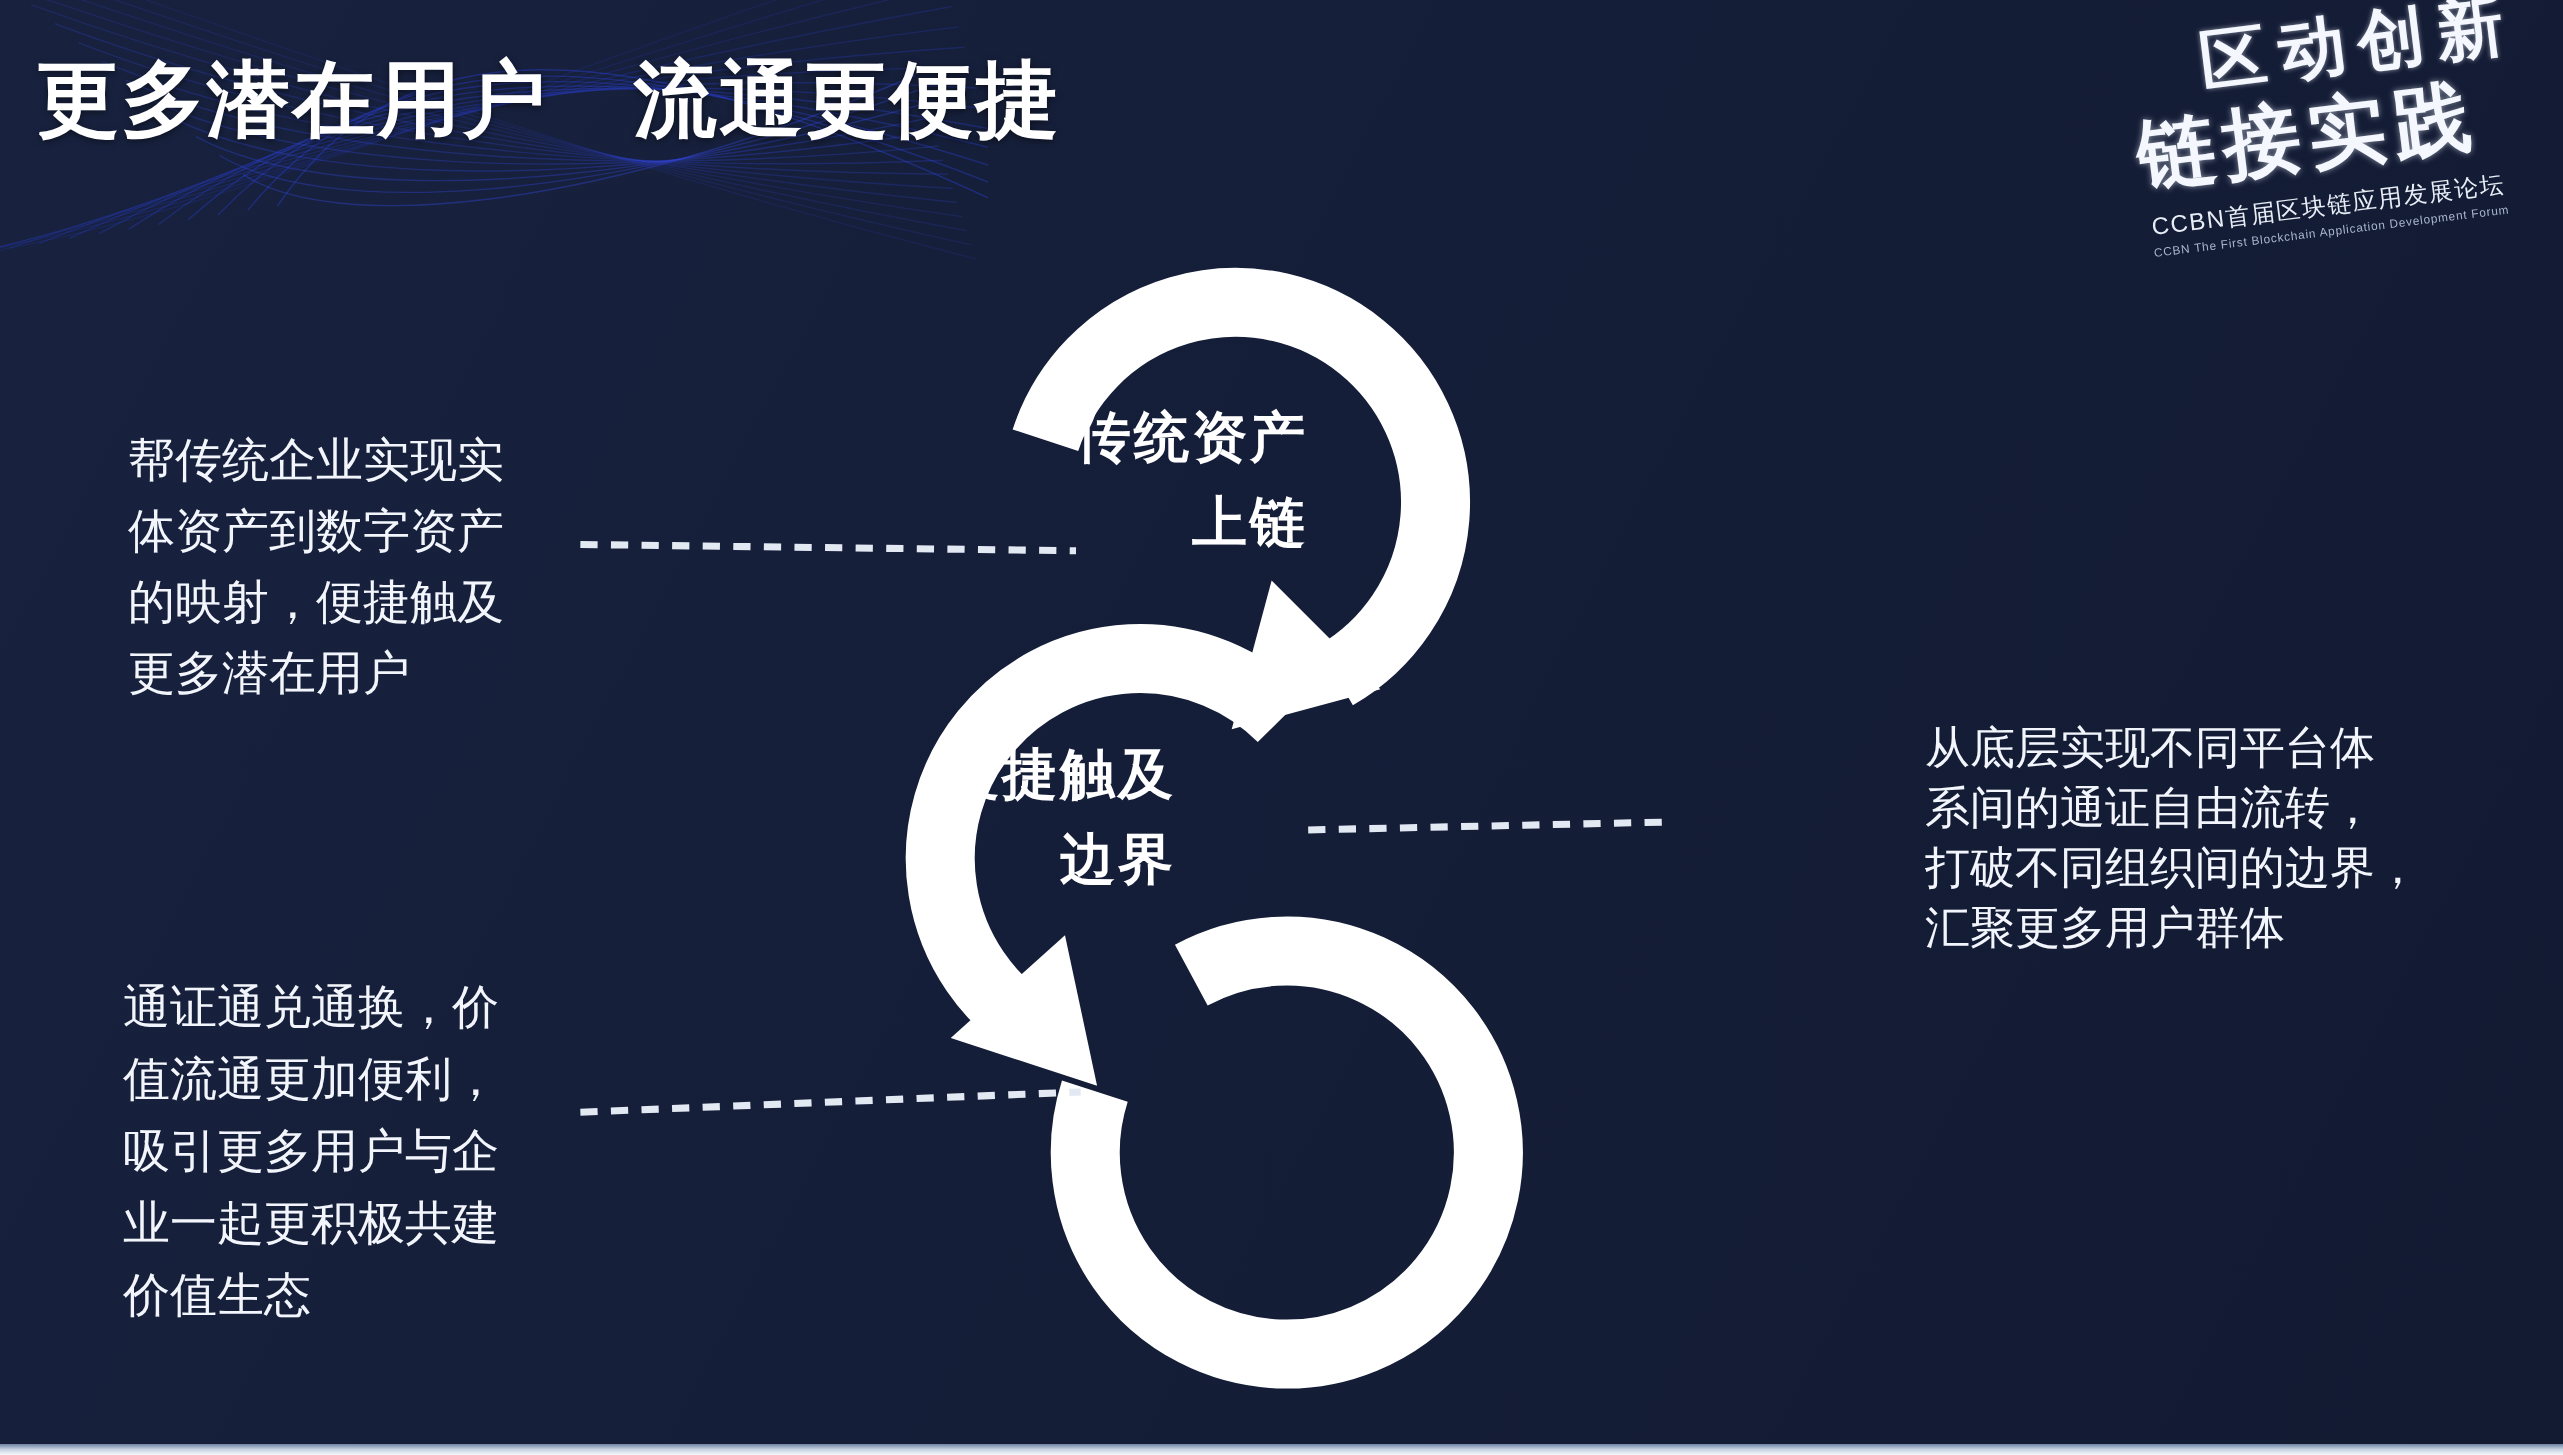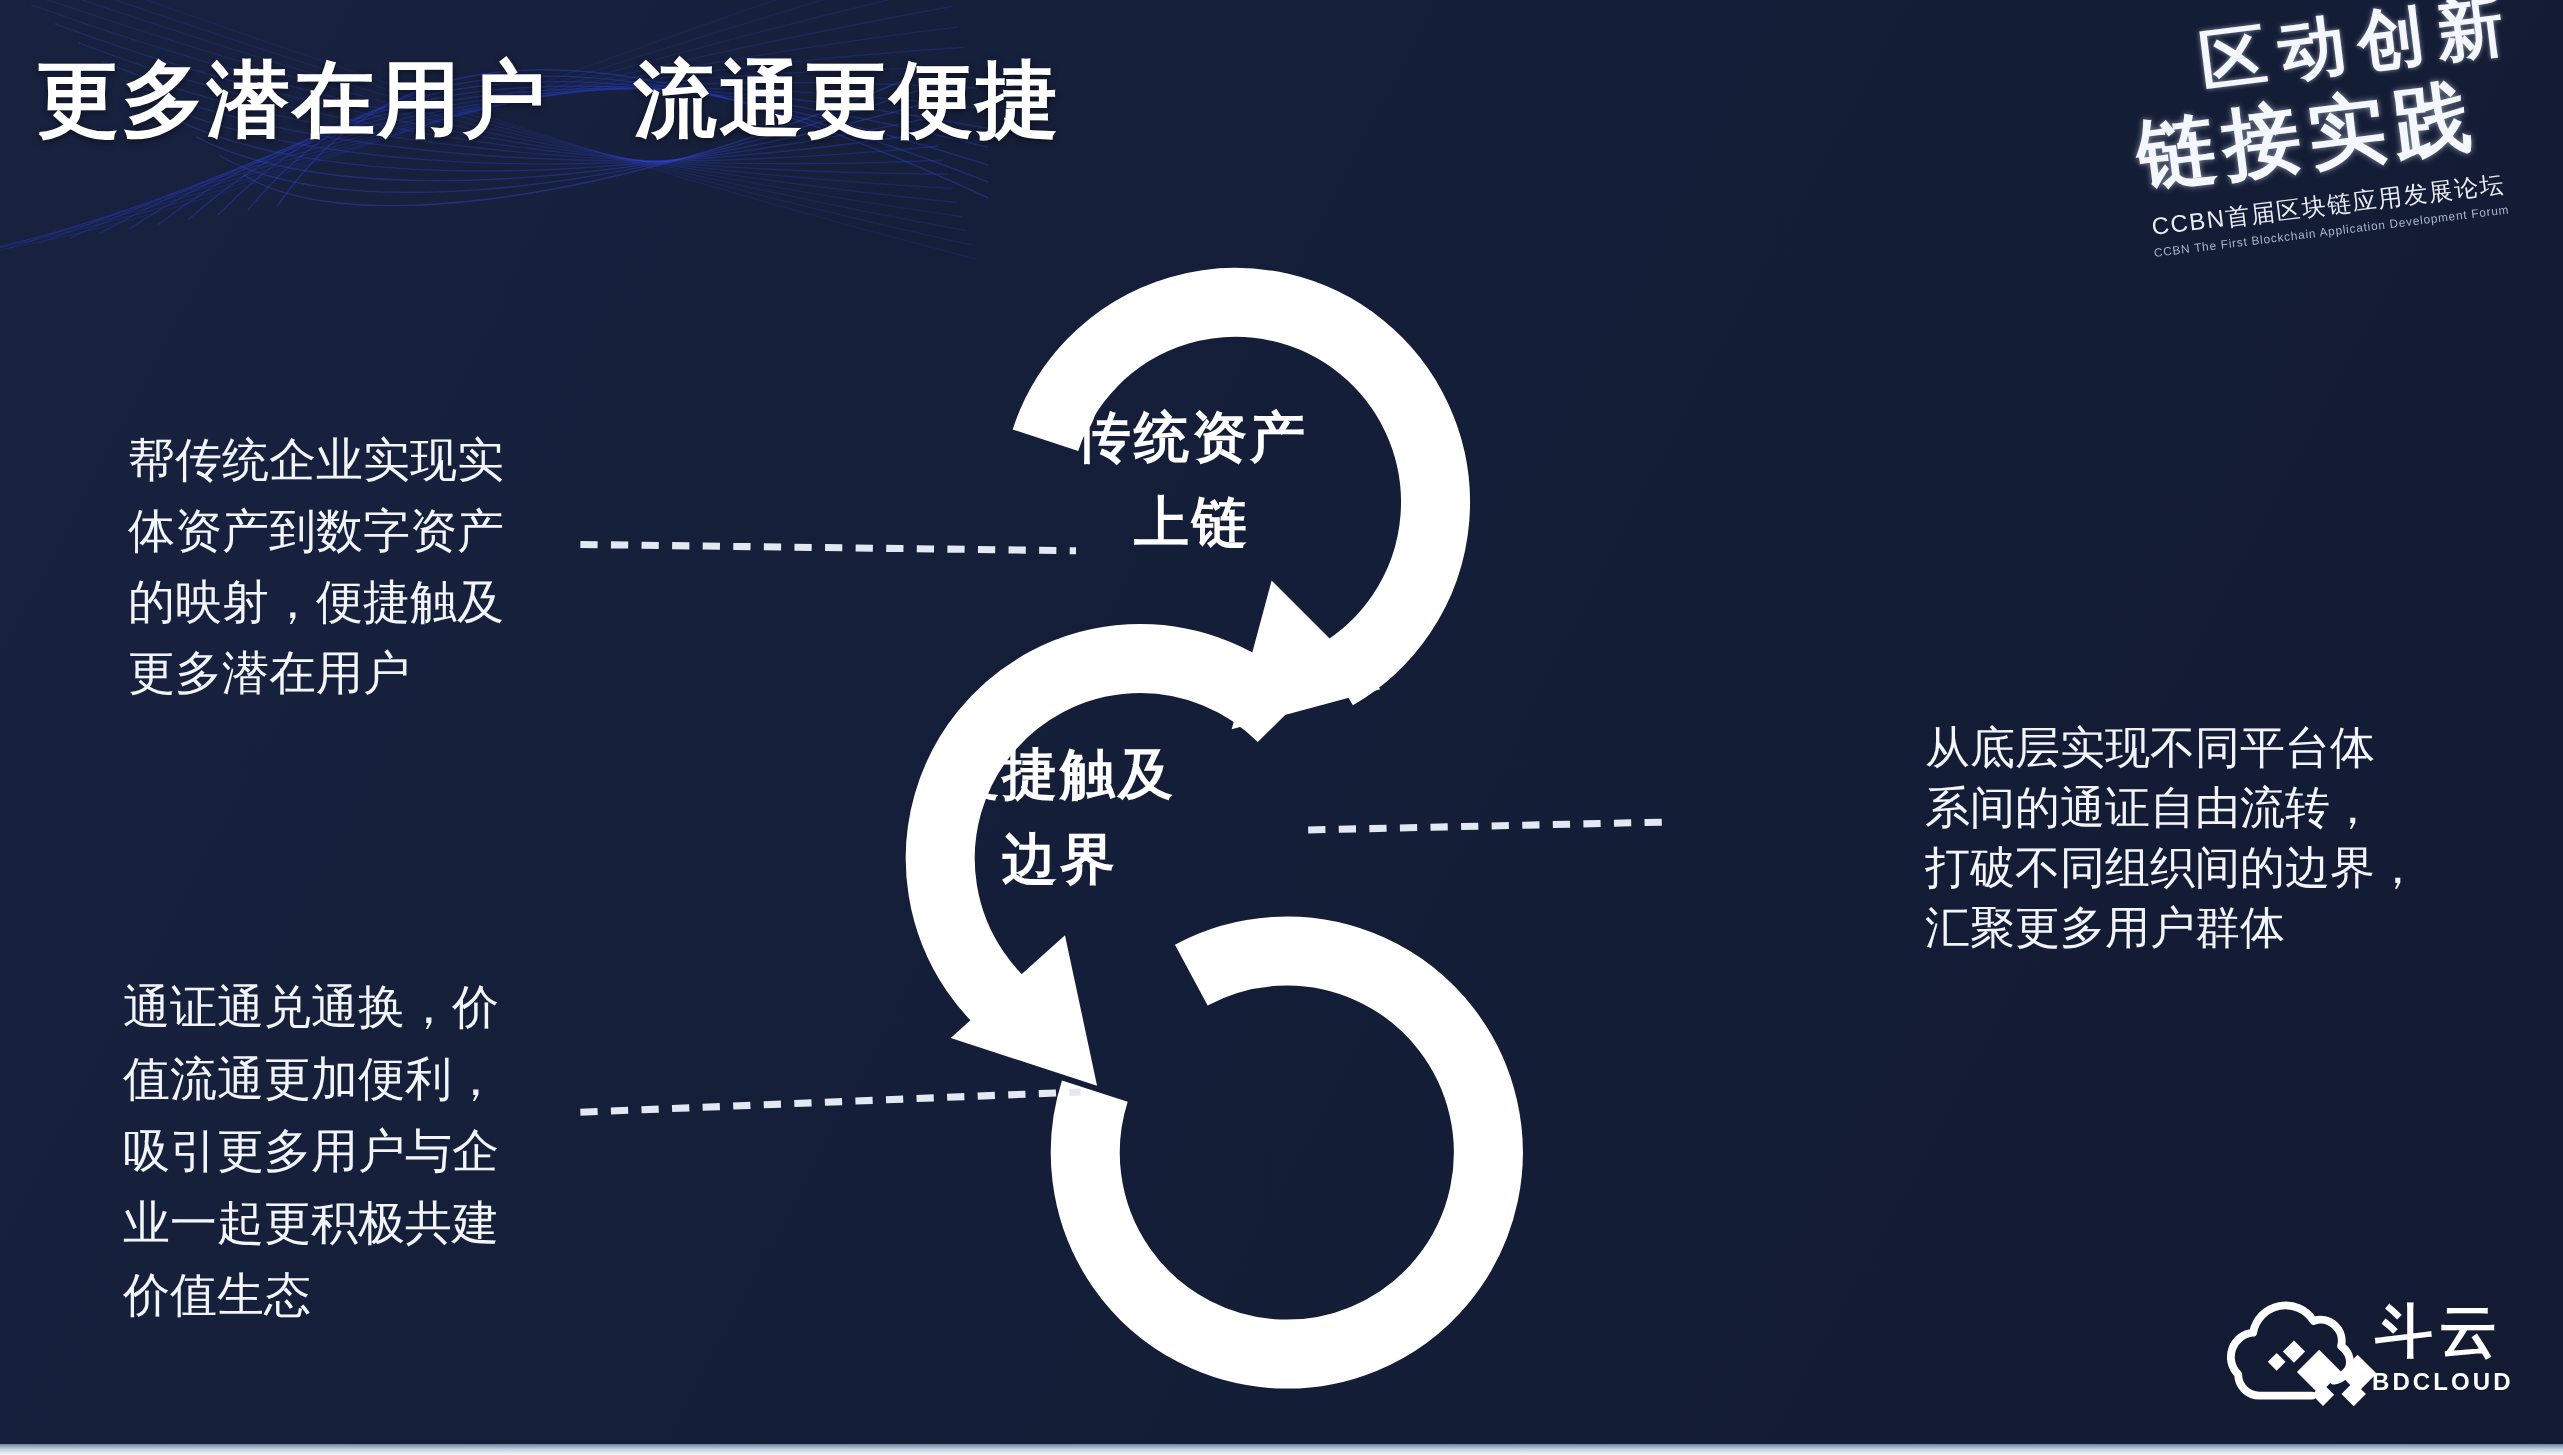--- a/index.html
+++ b/index.html
@@ -19,21 +19,21 @@
             text-shadow:0 0 6.3px rgba(240,245,255,.55);white-space:nowrap;}
   .stamp-cap{font-size:24px;letter-spacing:1.6px;margin-top:1.6px;color:#e8edf6;white-space:nowrap;}
   .stamp-cap-en{font-size:11.8px;letter-spacing:0.8px;margin-top:3.1px;color:#aab6cd;white-space:nowrap;}
   
   .diagram{position:absolute;left:0;top:0;width:2563px;height:1456px;}
   .ring{fill:none;stroke:#ffffff;stroke-width:88px;}
   .arrowhead{fill:#ffffff;}
   .connector{stroke:#e3e9f2;stroke-width:9px;stroke-dasharray:22 17;fill:none;}
   
   .ring-label{position:absolute;transform:translate(-50%,-50%);color:#ffffff;font-weight:bold;
-              font-size:55px;line-height:85px;text-align:center;white-space:pre-line;letter-spacing:3.1px;}
+              font-size:55px;line-height:85px;text-align:right;white-space:pre-line;letter-spacing:3.1px;}
   
   .note{position:absolute;color:#f2f5fb;white-space:pre-line;}
   .note-left-top{left:128px;top:424px;font-size:47px;line-height:71px;width:439px;}
   .note-left-bottom{left:123px;top:971px;font-size:47px;line-height:72px;width:439px;}
   .note-right{left:1881px;top:718px;font-size:45px;line-height:60px;width:565px;margin-left:44px;}
   
   .logo{position:absolute;left:2224px;top:1291px;width:298px;height:133px;}
   .logo-cloud{position:absolute;left:0;top:0;}
   .logo-cn{position:absolute;left:151px;top:1.6px;font-size:58px;font-weight:bold;color:#ffffff;letter-spacing:6.3px;white-space:nowrap;}
   .logo-en{position:absolute;left:148px;top:77px;font-size:24px;font-weight:bold;color:#ffffff;letter-spacing:3.1px;white-space:nowrap;}
@@ -113,31 +113,16 @@
 价值生态</div>
   <div class="note note-left-top">帮传统企业实现实
 体资产到数字资产
 的映射，便捷触及
 更多潜在用户</div>
   <div class="note note-right">从底层实现不同平台体
 系间的通证自由流转，
 打破不同组织间的边界，
 汇聚更多用户群体</div>
 
-  <div class="logo">
-    <svg class="logo-cloud" width="169" height="118" viewBox="0 0 215 150" xmlns="http://www.w3.org/2000/svg">
-      <path d="M 112 133 L 45 133 A 27 27 0 0 1 18 106 A 31 31 0 0 1 37 53 A 42 42 0 0 1 114 38 A 27 27 0 0 1 149 70 A 24 24 0 0 1 140 114" fill="none" stroke="#ffffff" stroke-width="10" stroke-linecap="round" stroke-linejoin="round"></path>
-      <g fill="#ffffff">
-        <rect x="-8" y="-8" width="16" height="16" transform="translate(67,90) rotate(45)"></rect>
-        <rect x="-10" y="-10" width="20" height="20" transform="translate(89,77) rotate(45)"></rect>
-        <rect x="-20" y="-20" width="40" height="40" transform="translate(121,103) rotate(45)"></rect>
-        <rect x="-17" y="-17" width="34" height="34" transform="translate(170,105) rotate(45)"></rect>
-        <rect x="-10" y="-10" width="20" height="20" transform="translate(126,132) rotate(45)"></rect>
-        <rect x="-11" y="-11" width="22" height="22" transform="translate(165,131) rotate(45)"></rect>
-      </g>
-    </svg>
-    <div class="logo-cn">斗云</div>
-    <div class="logo-en">BDCLOUD</div>
-  </div>
 
   <div class="bottom-strip"></div>
 </div>
 
 
 </body></html>

